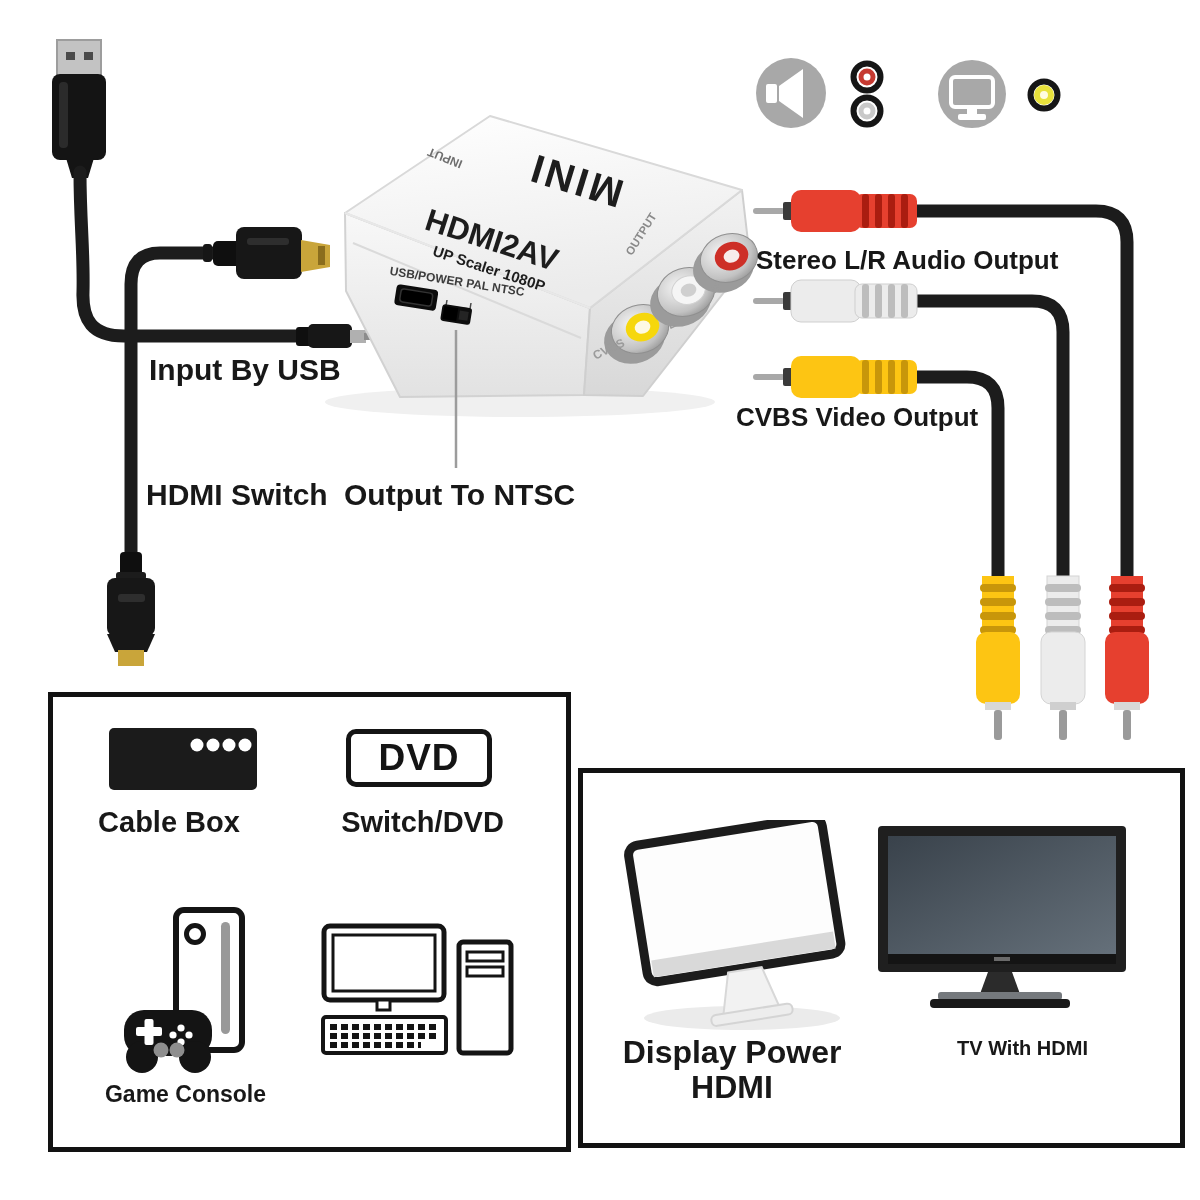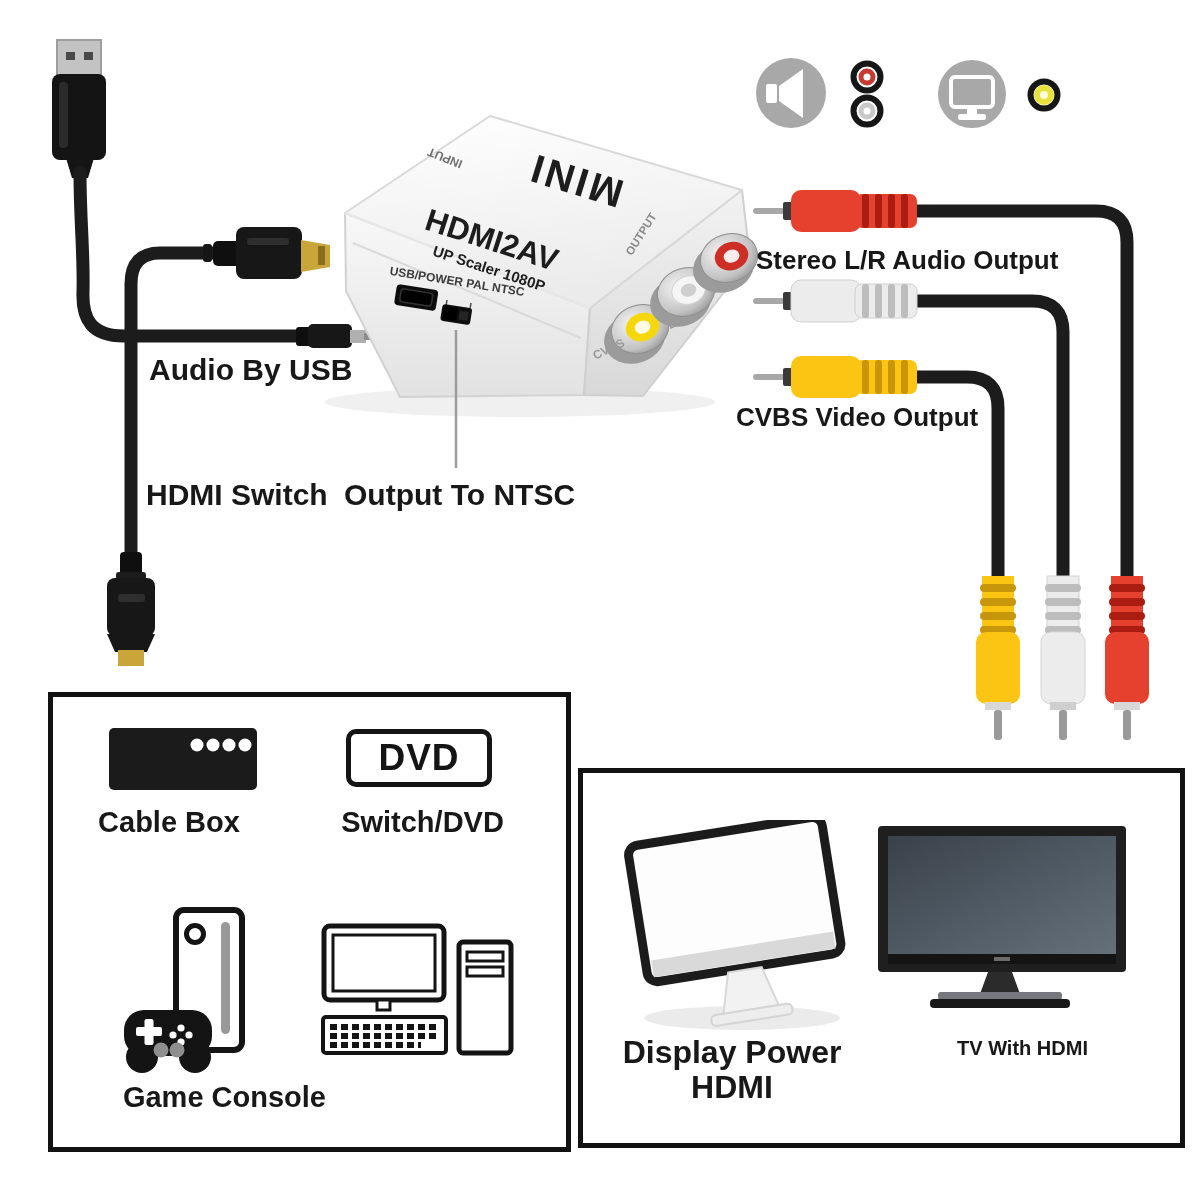--- a/index.html
+++ b/index.html
@@ -213,21 +213,21 @@
 <div class="dev-text center" style="left:516px;top:158px;width:120px;font-size:40px;letter-spacing:3px;transform:rotate(197deg);">MINI</div>
 <div class="dev-text" style="left:432px;top:202px;font-size:31px;transform:rotate(18deg);transform-origin:0 0;">HDMI2AV</div>
 <div class="dev-text" style="left:436px;top:242px;font-size:15px;font-weight:bold;transform:rotate(18deg);transform-origin:0 0;">UP Scaler 1080P</div>
 <div class="dev-text center" style="left:420px;top:151px;width:50px;font-size:12px;color:#6e6e6e;transform:rotate(202deg);">INPUT</div>
 <div class="dev-text center" style="left:610px;top:228px;width:62px;font-size:11.5px;color:#8a8a8a;transform:rotate(-58deg);">OUTPUT</div>
 <div class="dev-text" style="left:391px;top:264px;font-size:12px;font-weight:bold;color:#3c3c3c;transform:rotate(9deg);transform-origin:0 0;">USB/POWER PAL NTSC</div>
 <div class="dev-text" style="left:592px;top:342px;font-size:12px;color:#9b9b9b;transform:rotate(-25deg);">CVBS</div>
 <div class="dev-text" style="left:668px;top:317px;font-size:12px;color:#9b9b9b;transform:rotate(-25deg);">L</div>
 <div class="dev-text" style="left:712px;top:281px;font-size:12px;color:#9b9b9b;transform:rotate(-25deg);">R</div>
 
-<div class="label" style="left:149px;top:354px;font-size:30px;">Audio By USB</div>
+<div class="label" style="left:149px;top:354px;font-size:30px;">Input By USB</div>
 <div class="label" style="left:146px;top:479px;font-size:30px;">HDMI Switch</div>
 <div class="label" style="left:344px;top:479px;font-size:30px;">Output To NTSC</div>
 <div class="label" style="left:756px;top:238px;font-size:26px;margin-top:9px;">Stereo L/R Audio Output</div>
 <div class="label" style="left:736px;top:404px;font-size:26px;">CVBS Video Output</div>
 
 <div class="box" style="left:15px;top:692px;width:513px;height:450px;margin-left:33px;">
   <svg class="icon-abs" style="left:56px;top:31px;" width="148" height="62" viewBox="0 0 148 62">
     <rect x="0" y="0" width="148" height="62" rx="5" fill="#1b1b1b"></rect>
     <circle cx="88" cy="17" r="6.5" fill="#fff"></circle>
         <circle cx="104" cy="17" r="6.5" fill="#fff"></circle>
@@ -261,21 +261,21 @@
     <rect x="12" y="13" width="102" height="56" fill="#fff" stroke="#141414" stroke-width="3"></rect>
     <rect x="56" y="78" width="13" height="10" fill="#fff" stroke="#141414" stroke-width="3"></rect>
     <rect x="2" y="95" width="123" height="36" rx="3" fill="#fff" stroke="#141414" stroke-width="4"></rect>
     <line x1="9" y1="105" x2="119" y2="105" stroke="#141414" stroke-width="6" stroke-dasharray="7 4"></line>
     <line x1="9" y1="114" x2="119" y2="114" stroke="#141414" stroke-width="6" stroke-dasharray="7 4"></line>
     <line x1="9" y1="123" x2="100" y2="123" stroke="#141414" stroke-width="6" stroke-dasharray="7 4"></line>
     <rect x="138" y="20" width="52" height="111" rx="4" fill="#fff" stroke="#141414" stroke-width="5"></rect>
     <rect x="146" y="30" width="36" height="9" fill="#fff" stroke="#141414" stroke-width="3"></rect>
     <rect x="146" y="45" width="36" height="9" fill="#fff" stroke="#141414" stroke-width="3"></rect>
   </svg>
-  <div class="label center" style="left:8px;top:385px;width:265px;font-size:29px;text-align:right;">Game Console</div>
+  <div class="label center" style="left:0px;top:385px;width:265px;font-size:23px;">Game Console</div>
 </div>
 
 <div class="box" style="left:578px;top:768px;width:597px;height:370px;">
   <svg class="icon-abs" style="left:39px;top:47px;" width="240" height="215" viewBox="0 0 240 215">
     <ellipse cx="120" cy="198" rx="98" ry="12" fill="#ebebeb"></ellipse>
     <g transform="rotate(-9 118 100)">
       <rect x="18" y="10" width="196" height="138" rx="10" fill="#fdfdfd" stroke="#1c1c1c" stroke-width="9"></rect>
       <rect x="24" y="126" width="184" height="17" fill="#d9d9d9"></rect>
       <polygon points="98,150 132,150 144,194 86,194" fill="#f2f2f2" stroke="#d8d8d8" stroke-width="2"></polygon>
       <rect x="74" y="190" width="82" height="11" rx="5" fill="#ededed" stroke="#d4d4d4" stroke-width="2"></rect>

